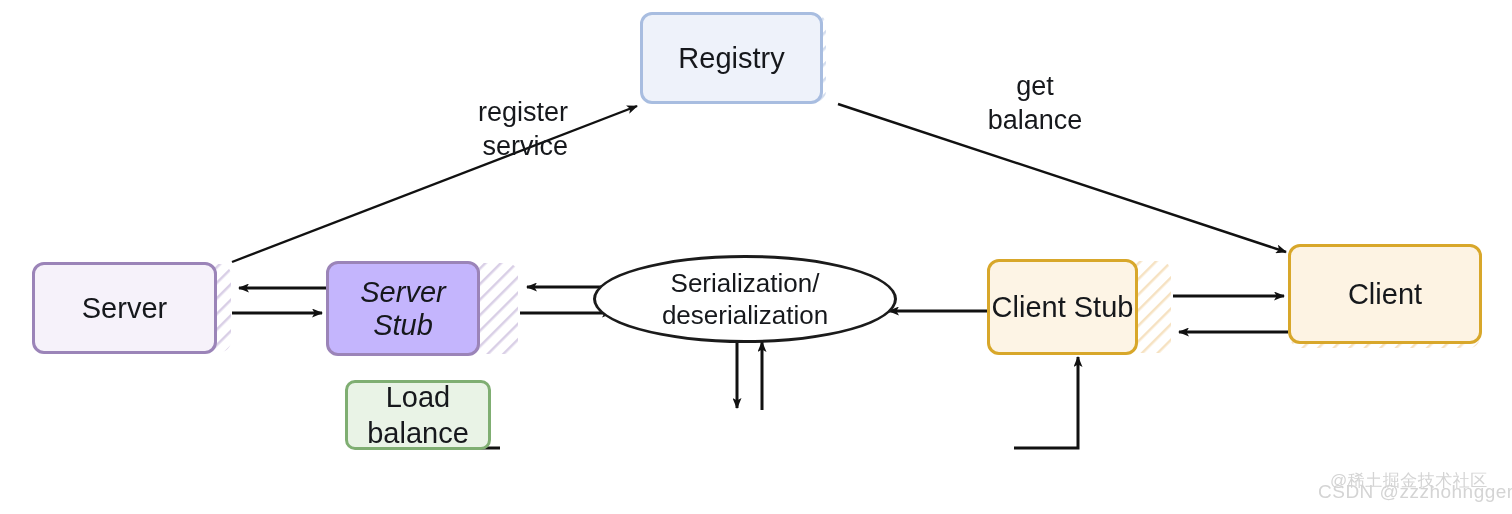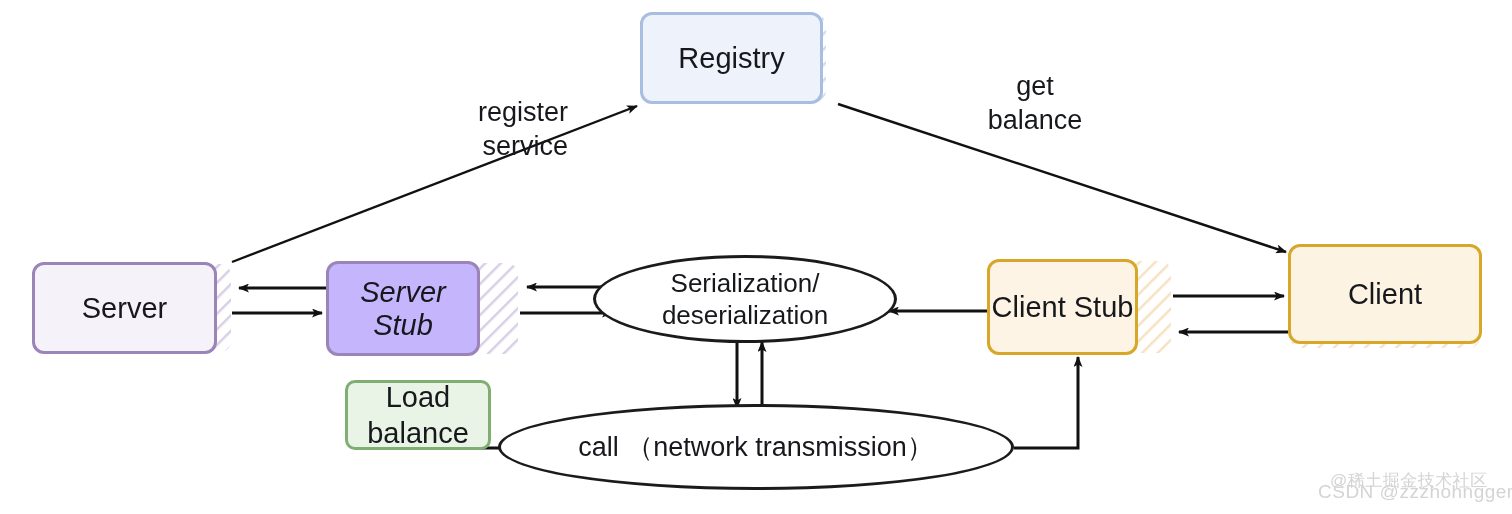--- a/index.html
+++ b/index.html
@@ -206,23 +206,20 @@
   <div class="node boxnode" id="node-load-balance">
     <span class="edge-label" style="position:static;font-size:inherit;">Load
 balance</span>
   </div>
 
   <div class="node ellipsenode" id="node-serialization">
     <span class="edge-label" style="position:static;font-size:inherit;">Serialization/
 deserialization</span>
   </div>
 
-  <div class="node ellipsenode" id="node-call">
-    <span>call （network transmission）</span>
-  </div>
 
   <div class="node boxnode" id="node-client-stub">
     <span>Client Stub</span>
   </div>
 
   <div class="node boxnode" id="node-client">
     <span>Client</span>
   </div>
 
   <div class="edge-label" id="label-register-service">register

